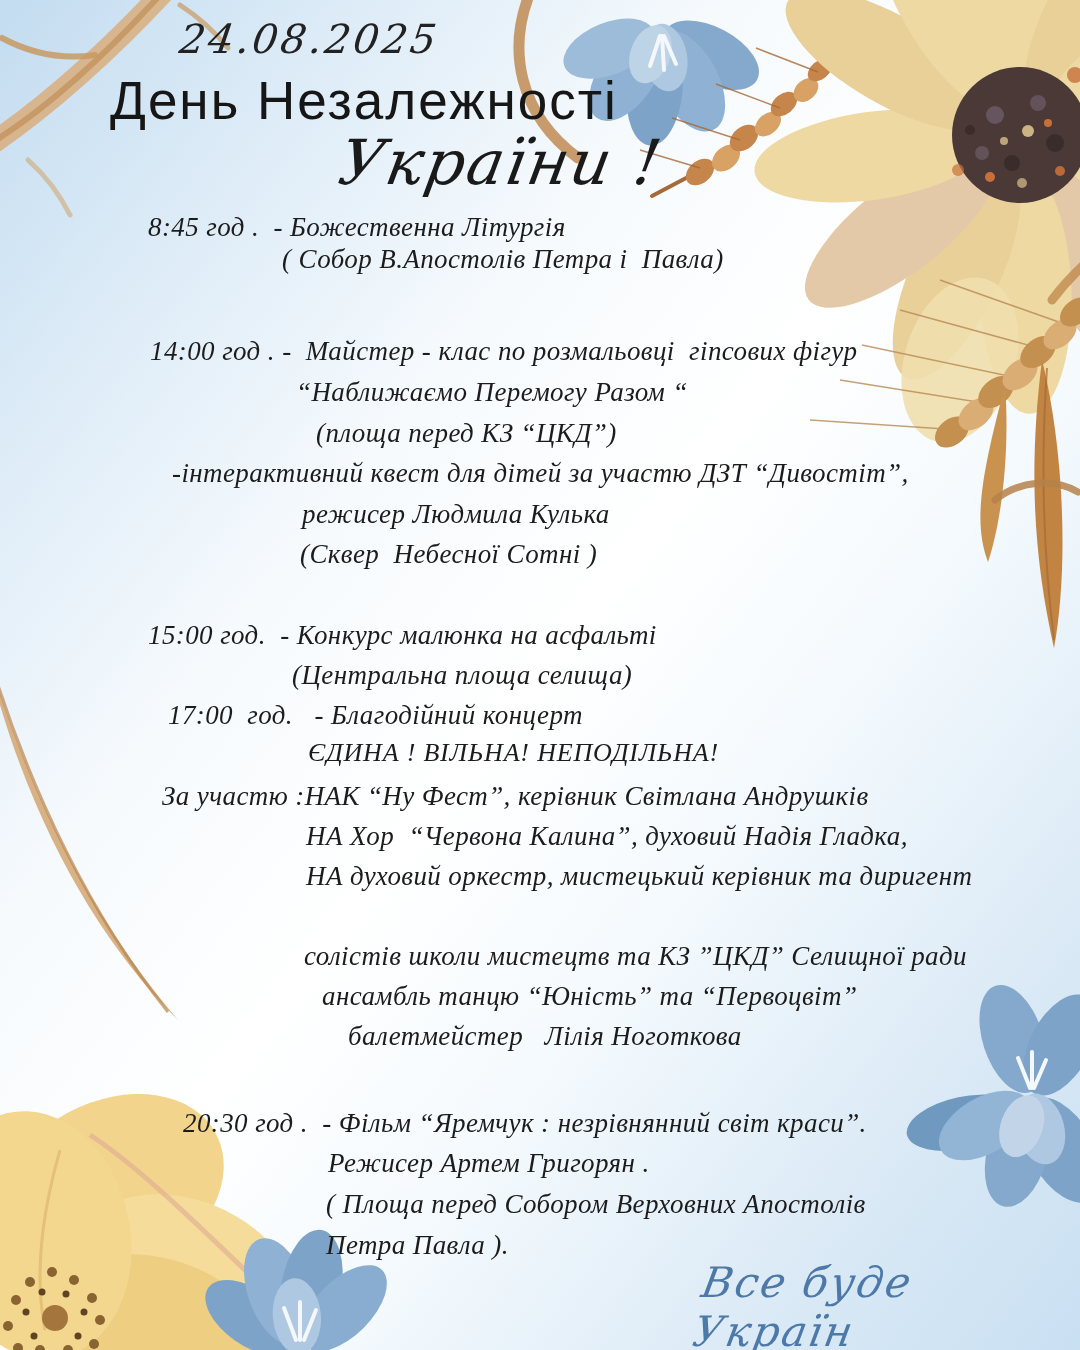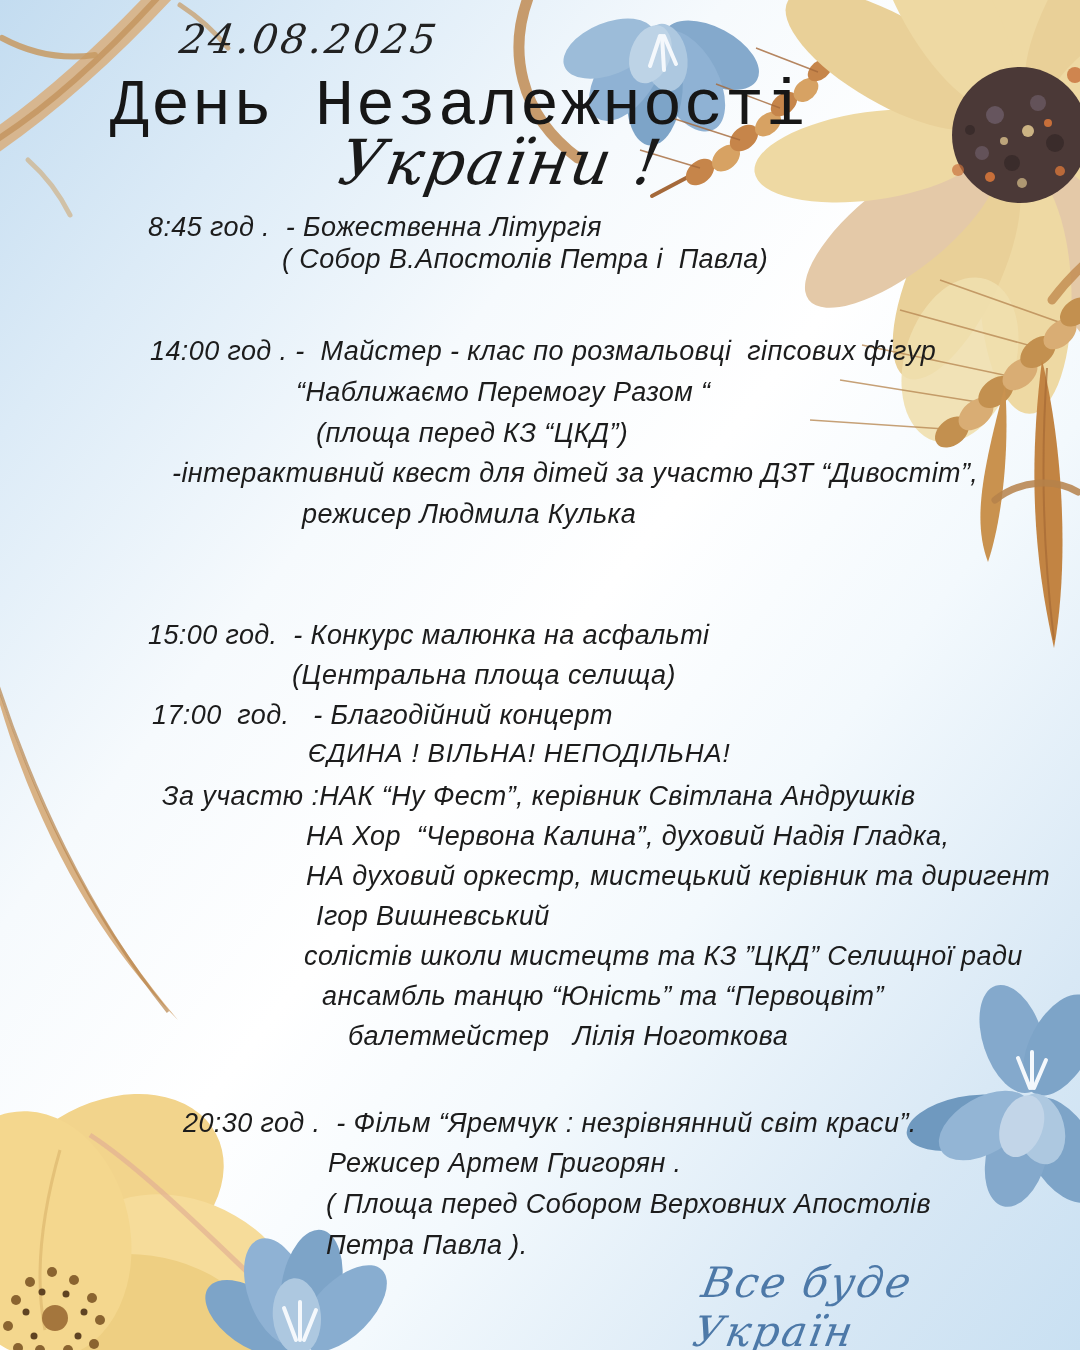--- a/index.html
+++ b/index.html
@@ -5,33 +5,33 @@
   html,body{margin:0;padding:0;}
   body{width:1080px;height:1350px;overflow:hidden;font-family:"Liberation Sans",sans-serif;}
   .poster{
     position:relative;width:1080px;height:1350px;overflow:hidden;
     background:linear-gradient(128deg,#c3dcf0 0%,#dcebf7 16%,#f6fafd 34%,#ffffff 50%,#f3f9fd 66%,#d8e8f5 86%,#c9e0f2 100%);
   }
   .deco{position:absolute;left:0;top:0;width:1080px;height:1350px;z-index:1;}
   .textlayer{position:absolute;left:0;top:0;width:1080px;height:1350px;z-index:2;}
   .line{
     position:absolute;white-space:pre;
-    font-family:Liberation Sans, sans-serif;font-style:italic;
+    font-family:Liberation Serif, serif;font-style:italic;
     font-size:27px;color:#1c1c1c;letter-spacing:.4px;
   }
   .line.caps{font-size:26px;letter-spacing:.8px;}
   .date{
     position:absolute;left:180px;top:16px;
     font-family:"DejaVu Serif",serif;font-style:italic;
     font-size:40px;color:#222;letter-spacing:3px;transform:skewX(-8deg);
   }
   .title{
     position:absolute;left:110px;top:70px;
-    font-family:Liberation Mono, monospace;font-weight:400;
-    font-size:65px;color:#161616;letter-spacing:2px;
+    font-family:Liberation Sans, sans-serif;font-weight:400;
+    font-size:53px;color:#161616;letter-spacing:2px;
   }
   .subtitle{
     position:absolute;left:340px;top:126px;
     font-family:"DejaVu Serif",serif;font-style:italic;
     font-size:62px;color:#1a1a1a;letter-spacing:2px;transform:skewX(-10deg);
   }
   .closing{
     position:absolute;left:698px;top:1258px;
     font-family:"DejaVu Serif",serif;font-style:italic;
     font-size:42px;color:#4d79a8;letter-spacing:2px;transform:skewX(-10deg);
@@ -224,28 +224,28 @@
     <div class="title">День Незалежності</div>
     <div class="subtitle">України !</div>
 
     <div class="line" style="left:148px;top:212px">8:45 год .  - Божественна Літургія</div>
     <div class="line" style="left:282px;top:244px">( Собор В.Апостолів Петра і  Павла)</div>
     <div class="line" style="left:150px;top:336px">14:00 год . -  Майстер - клас по розмальовці  гіпсових фігур</div>
     <div class="line" style="left:296px;top:377px">“Наближаємо Перемогу Разом “</div>
     <div class="line" style="left:316px;top:418px">(площа перед КЗ “ЦКД”)</div>
     <div class="line" style="left:172px;top:458px">-інтерактивний квест для дітей за участю ДЗТ “Дивостіт”,</div>
     <div class="line" style="left:302px;top:499px">режисер Людмила Кулька</div>
+    <div class="line" style="left:300px;top:539px">(Сквер  Небесної Сотні )</div>
     <div class="line" style="left:148px;top:620px">15:00 год.  - Конкурс малюнка на асфальті</div>
     <div class="line" style="left:292px;top:660px">(Центральна площа селища)</div>
-    <div class="line" style="left:152px;top:700px">17:00  год.   - Благодійний концерт</div>
+    <div class="line" style="left:168px;top:700px">17:00  год.   - Благодійний концерт</div>
     <div class="line caps" style="left:308px;top:738px">ЄДИНА ! ВІЛЬНА! НЕПОДІЛЬНА!</div>
     <div class="line" style="left:162px;top:781px">За участю :НАК “Ну Фест”, керівник Світлана Андрушків</div>
     <div class="line" style="left:306px;top:821px">НА Хор  “Червона Калина”, духовий Надія Гладка,</div>
     <div class="line" style="left:306px;top:861px">НА духовий оркестр, мистецький керівник та диригент</div>
-    <div class="line" style="left:316px;top:901px">Ігор Вишневський</div>
     <div class="line" style="left:304px;top:941px">солістів школи мистецтв та КЗ ”ЦКД” Селищної ради</div>
     <div class="line" style="left:322px;top:981px">ансамбль танцю “Юність” та “Первоцвіт”</div>
     <div class="line" style="left:348px;top:1021px">балетмейстер   Лілія Ноготкова</div>
     <div class="line" style="left:183px;top:1108px">20:30 год .  - Фільм “Яремчук : незрівнянний світ краси”.</div>
     <div class="line" style="left:328px;top:1148px">Режисер Артем Григорян .</div>
     <div class="line" style="left:326px;top:1189px">( Площа перед Собором Верховних Апостолів</div>
     <div class="line" style="left:326px;top:1230px">Петра Павла ).</div>
 
     <div class="closing">Все буде Україн</div>
   </div>

